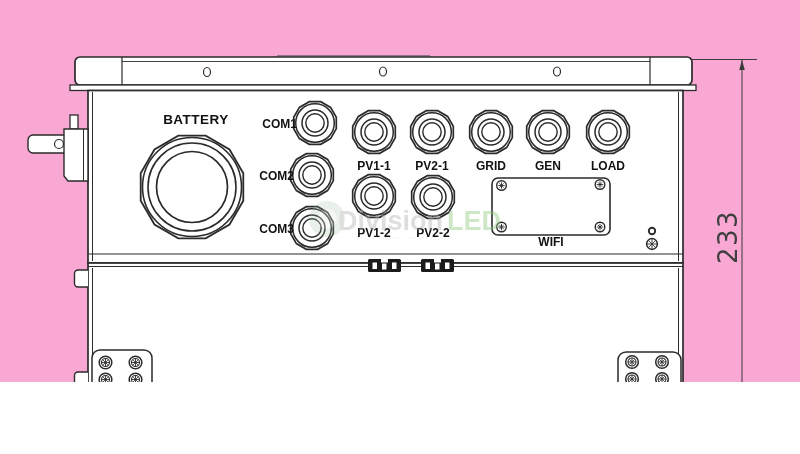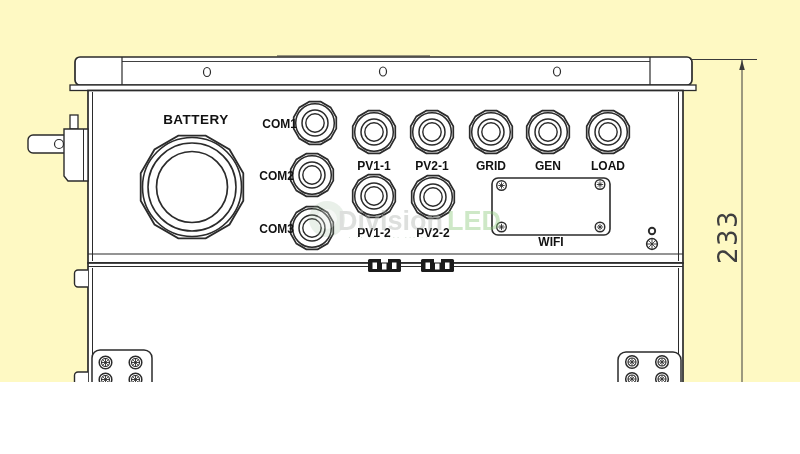--- a/index.html
+++ b/index.html
@@ -1,19 +1,19 @@
 <!DOCTYPE html>
 <html><head>
 <meta charset="utf-8">
 <style>
   html,body{margin:0;padding:0;background:#ffffff;}
   .stage{
     position:relative;
     width:800px;height:382px;
-    background:#fef9c3;
+    background:#f9a8d4;
     font-family:"Liberation Sans", sans-serif;
     overflow:hidden;
   }
   svg{display:block;}
   text{font-family:"Liberation Sans", sans-serif;}
   .dim-text{font-family:"DejaVu Sans", sans-serif;}
 </style>
 </head>
 <body>
 

